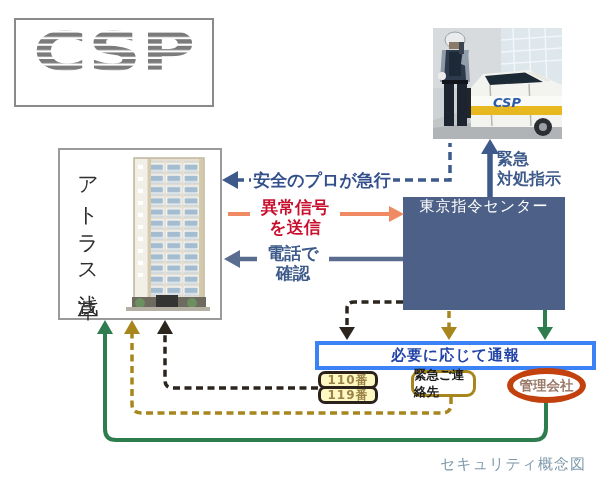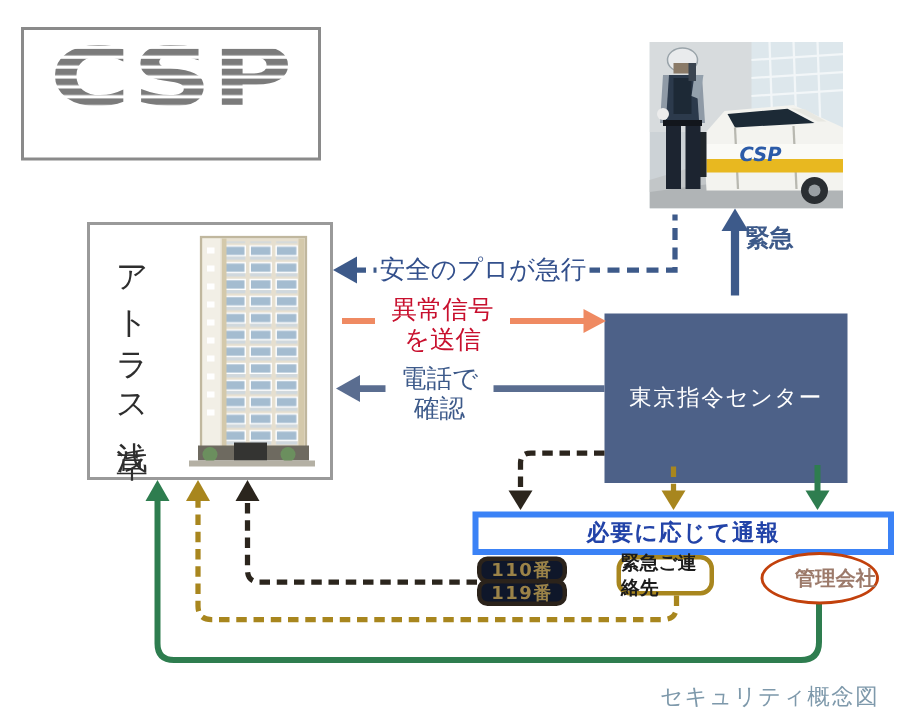--- a/index.html
+++ b/index.html
@@ -17,50 +17,50 @@
   .photo{left:433px;top:28px;width:129px;height:111px;}
 
   
   .building-box{left:58px;top:148px;width:160px;height:168px;border:2px solid #9a9a9a;background:#fff;}
   .building-name{position:absolute;left:14px;top:12px;writing-mode:vertical-rl;text-orientation:upright;
        font-size:21px;color:#2e2e2e;letter-spacing:5px;font-weight:500;}
   .building-art{position:absolute;right:6px;top:5px;}
 
   
   .command-box{left:403px;top:197px;width:162px;height:113px;background:#4d6188;
-       display:flex;align-items:center;justify-content:center;margin-top:12px;}
+       display:flex;justify-content:center;}
   .command-box span{color:#ffffff;font-size:15px;letter-spacing:1px;}
 
   
   .wires{left:0;top:0;width:600px;height:481px;pointer-events:none;}
 
   
-  .flabel{text-align:center;font-weight:normal;line-height:1.18;background:#fff;}
+  .flabel{text-align:center;font-weight:bold;line-height:1.18;background:#fff;}
   .lab-dispatch{left:251px;top:170px;width:142px;font-size:17px;color:#33508c;}
   .lab-alarm{left:250px;top:197px;width:90px;font-size:17px;color:#c8102e;text-align:center;}
   .lab-phone{left:257px;top:243px;width:72px;font-size:17px;color:#3d5a8a;}
   .lab-emergency{left:497px;top:149px;font-size:16px;color:#3d5a8a;font-weight:bold;
        line-height:1.25;text-align:left;background:transparent;}
 
   
   .report-box{left:315px;top:341px;width:273px;height:21px;border:4px solid #3b82f6;background:#fff;
        display:flex;align-items:center;justify-content:center;}
   .report-box span{font-size:15px;font-weight:bold;color:#2243a8;letter-spacing:1px;}
 
   
   .phones{left:318px;top:371px;width:60px;}
   .phone-pill{box-sizing:border-box;width:60px;height:18px;border:3px solid #2b231b;border-radius:7px;
-       background:#0f172a;display:flex;align-items:center;justify-content:center;}
+       background:#fef9c3;display:flex;align-items:center;justify-content:center;}
   .phone-pill+.phone-pill{margin-top:-3px;}
   .phone-pill span{font-size:12px;font-weight:bold;color:#9b8348;letter-spacing:1px;}
   .contact-pill{box-sizing:border-box;left:411px;top:370px;width:65px;height:27px;border:3px solid #a8861e;
        border-radius:9px;background:#fff;display:flex;align-items:center;justify-content:center;}
   .contact-pill span{font-size:12.5px;font-weight:bold;color:#1c1c1c;}
-  .mgmt-oval{box-sizing:border-box;left:507px;top:368px;width:79px;height:35px;border:2px solid #c2410c;
-       border-radius:50%;background:#fff;display:flex;align-items:center;justify-content:flex-end;}
+  .mgmt-oval{box-sizing:border-box;left:507px;top:368px;width:79px;height:35px;border:6px solid #c2410c;
+       border-radius:50%;background:#fff;display:flex;align-items:center;justify-content:center;}
   .mgmt-oval span{font-size:13.5px;font-weight:bold;color:#9c7a6a;}
 
   
   .caption{left:440px;top:455px;width:150px;text-align:left;font-size:15px;color:#7e99ab;letter-spacing:1px;}
 </style>
 </head>
 <body>
 
 <div class="canvas">
 
@@ -194,20 +194,21 @@
   <div class="abs flabel lab-alarm">
     <div>異常信号</div>
     <div>を送信</div>
   </div>
   <div class="abs flabel lab-phone">
     <div>電話で</div>
     <div>確認</div>
   </div>
   <div class="abs lab-emergency">
     <div>緊急</div>
+    <div>対処指示</div>
   </div>
 
   <div class="abs report-box">
     <span>必要に応じて通報</span>
   </div>
 
   <div class="abs phones">
     <div class="phone-pill">
       <span>110番</span>
     </div>

